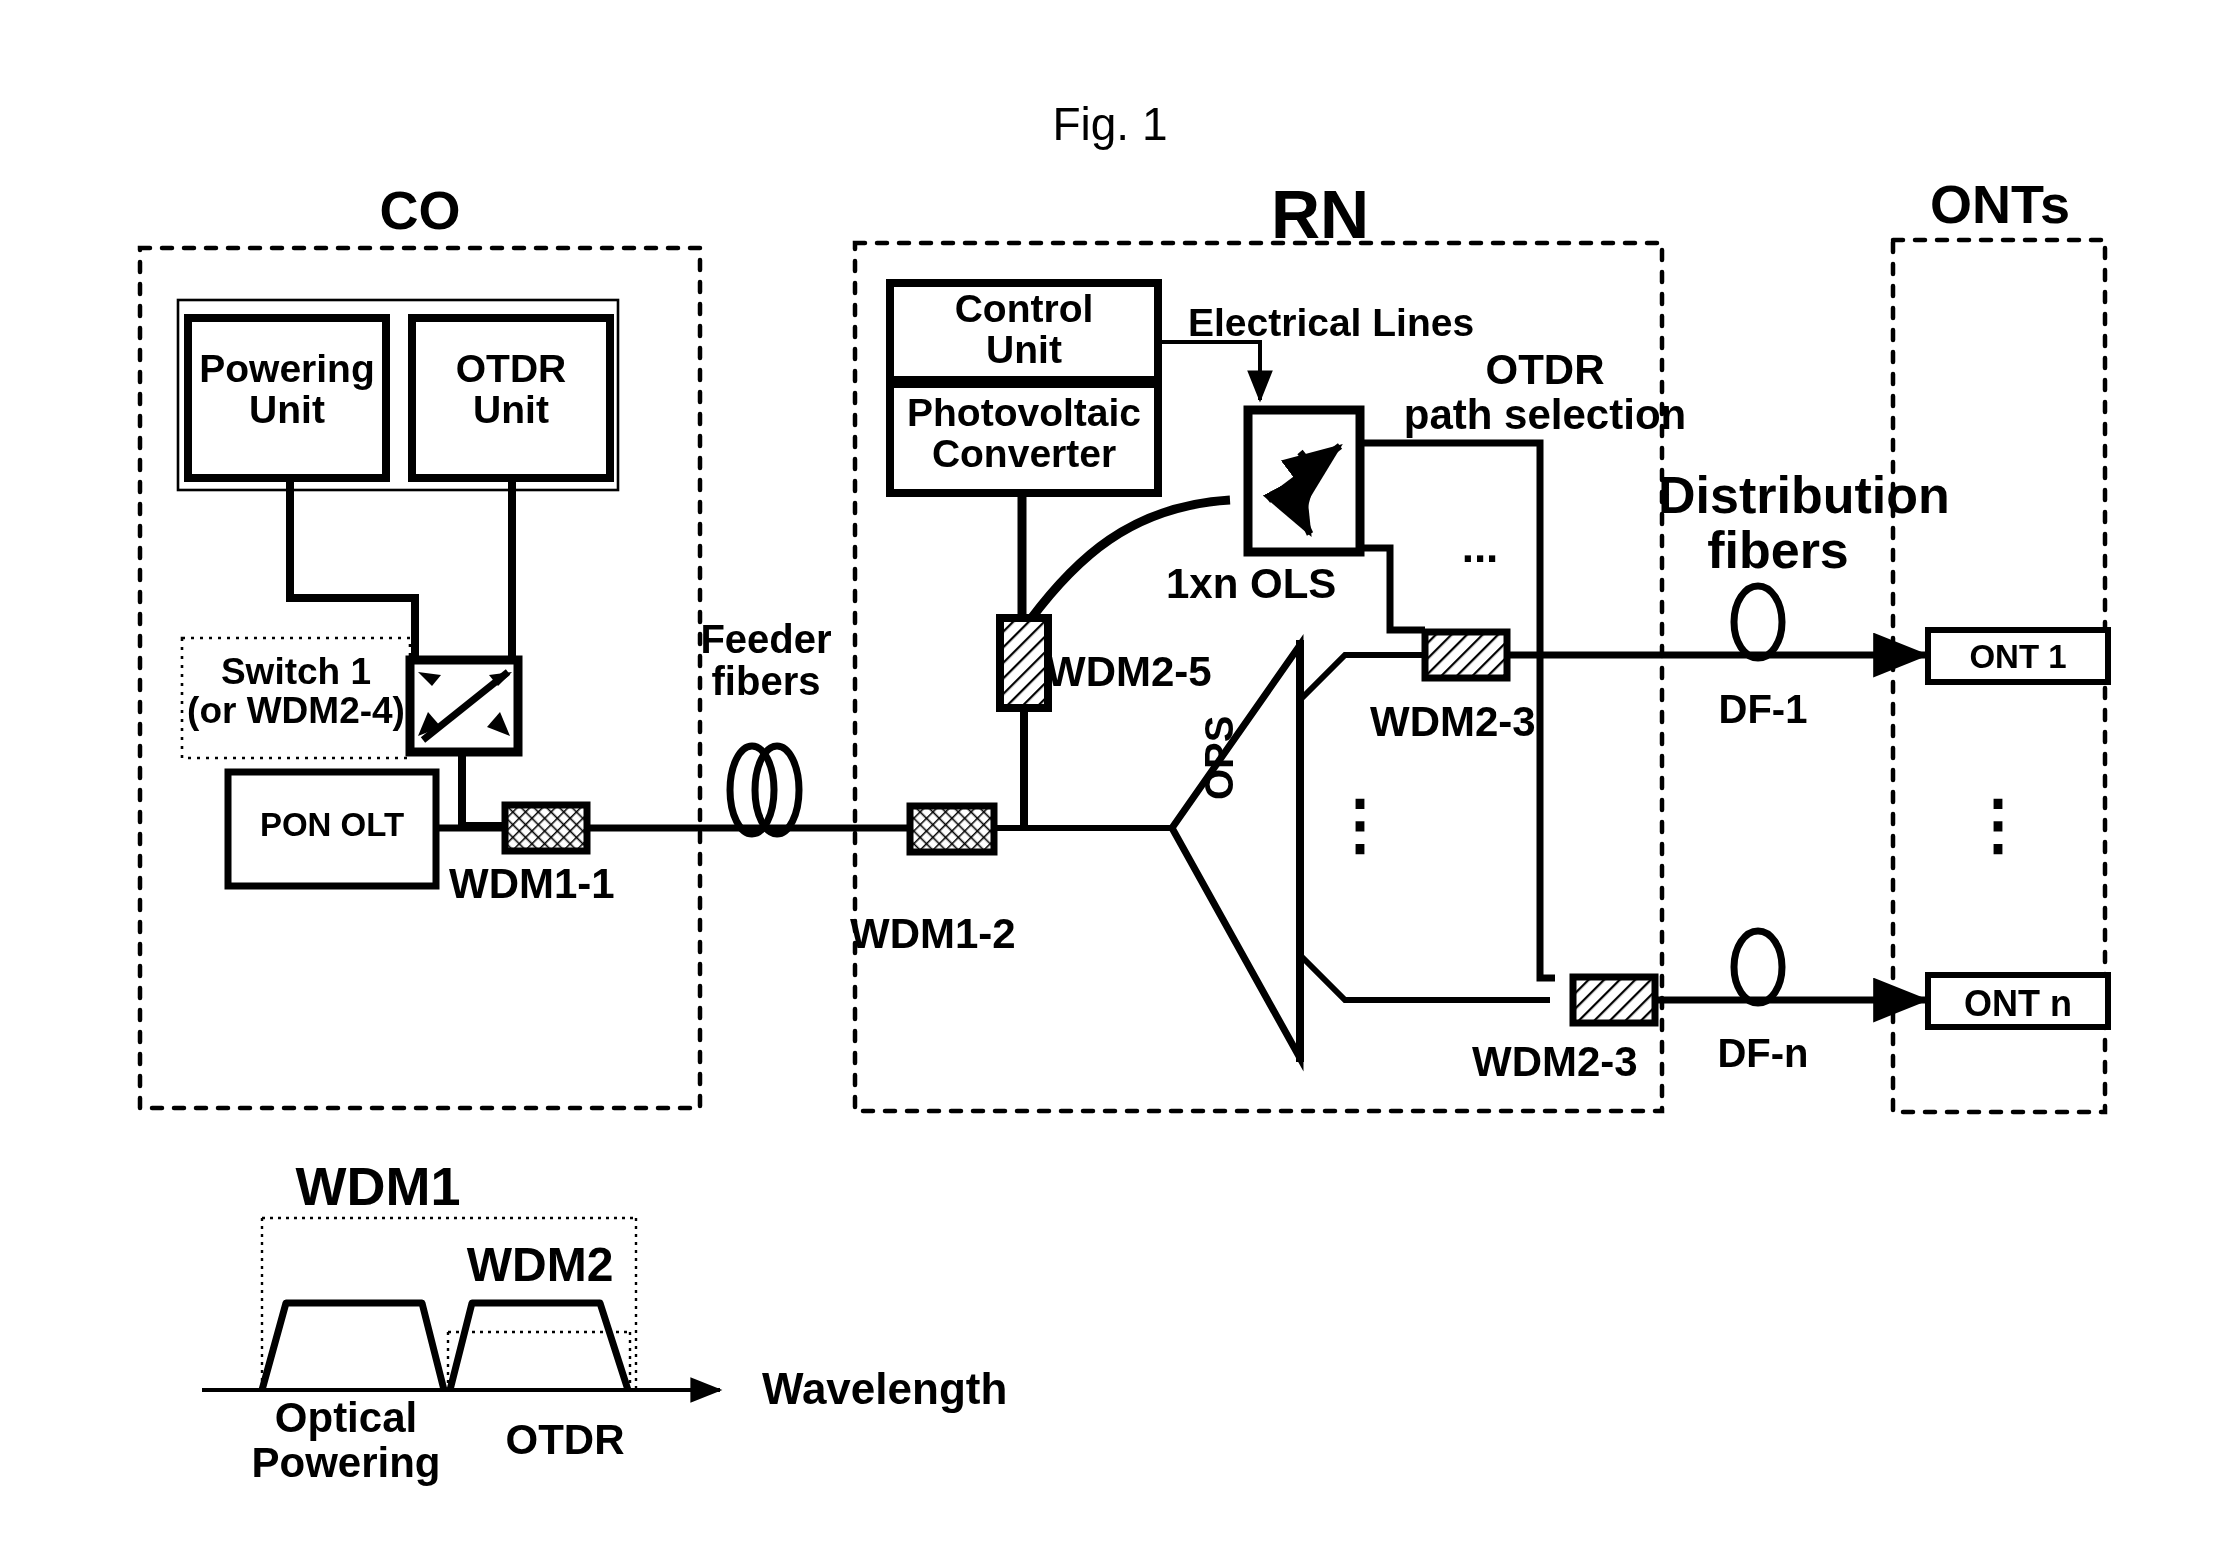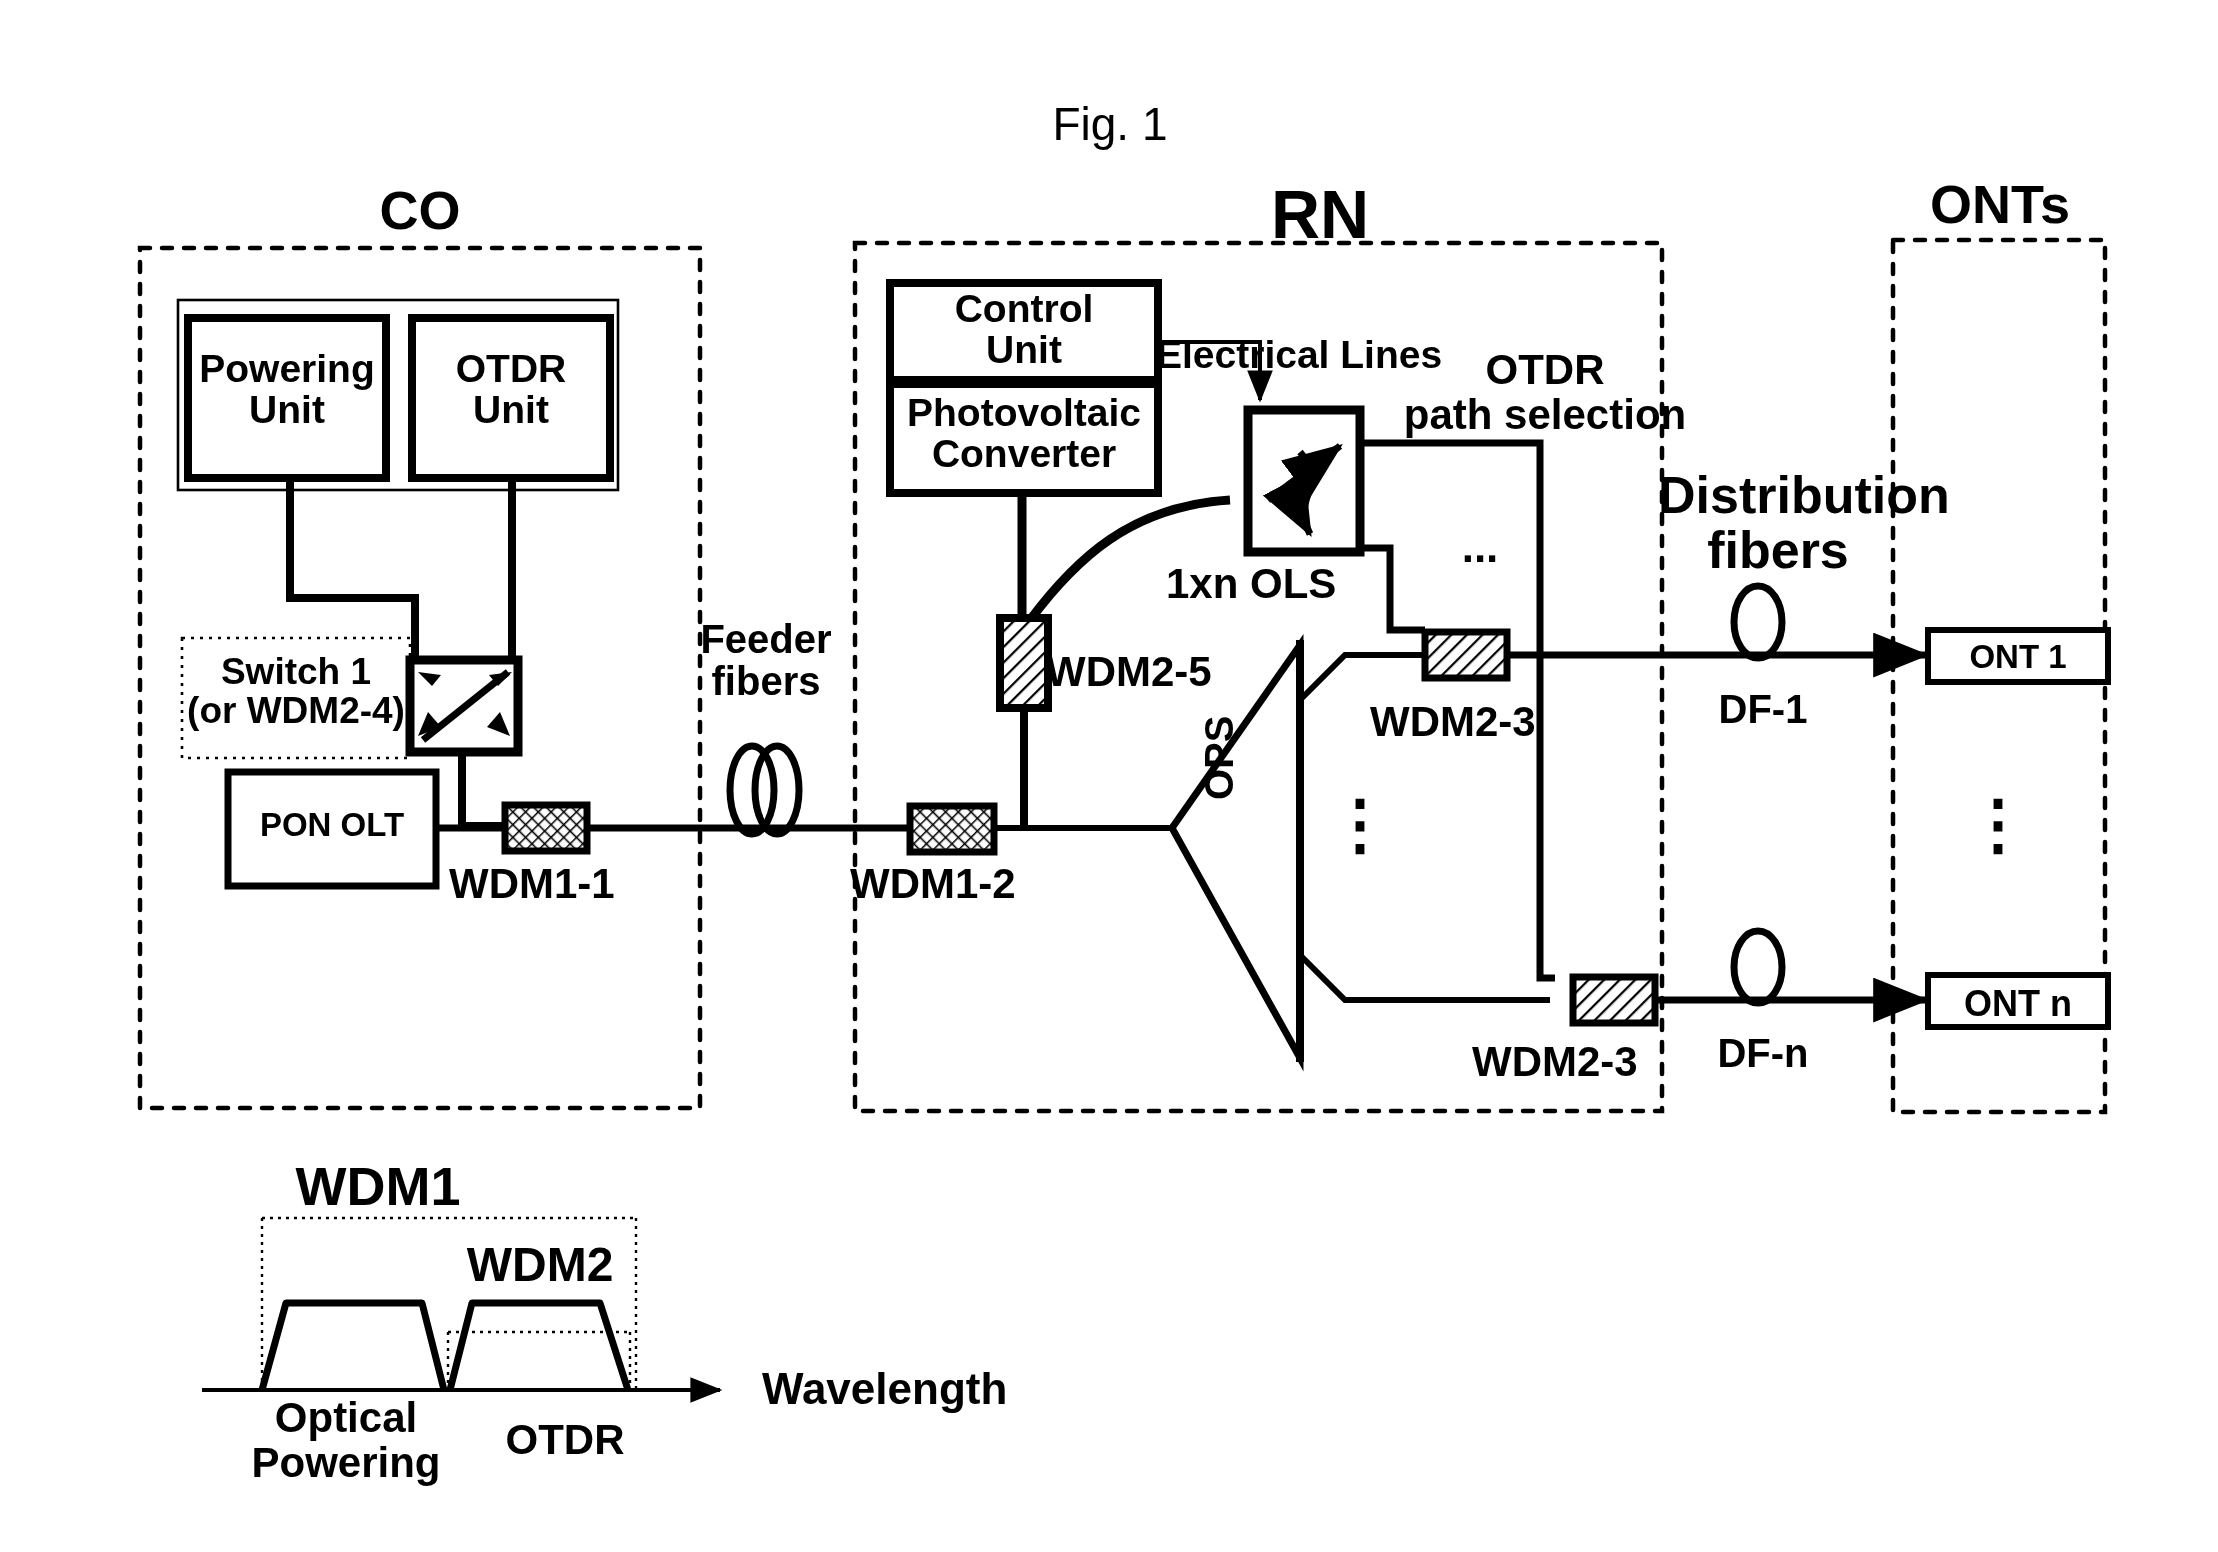--- a/index.html
+++ b/index.html
@@ -148,30 +148,30 @@
 
 <div class="lbl ctr" style="left:672px;top:618px;width:188px;font-size:40px;">Feeder
 fibers</div>
 
 <div class="lbl ctr" style="left:893px;top:288px;width:262px;font-size:39px;">Control
 Unit</div>
 
 <div class="lbl ctr" style="left:893px;top:392px;width:262px;font-size:39px;">Photovoltaic
 Converter</div>
 
-<div class="lbl" style="left:1156px;top:302px;font-size:39px;margin-top:32px;">Electrical Lines</div>
+<div class="lbl" style="left:1188px;top:302px;font-size:39px;">Electrical Lines</div>
 
 <div class="lbl ctr" style="left:1380px;top:348px;width:330px;font-size:42px;">OTDR
 path selection</div>
 
 <div class="lbl" style="left:1166px;top:562px;font-size:42px;">1xn OLS</div>
 
 <div class="lbl" style="left:1046px;top:650px;font-size:42px;">WDM2-5</div>
 
-<div class="lbl" style="left:850px;top:862px;font-size:42px;">WDM1-2</div>
+<div class="lbl" style="left:850px;top:912px;font-size:42px;">WDM1-2</div>
 
 <div class="lbl" style="left:1198px;top:800px;font-size:40px;
             transform:rotate(-90deg);transform-origin:left top;">OPS</div>
 
 <div class="lbl" style="left:1370px;top:700px;font-size:42px;">WDM2-3</div>
 
 <div class="lbl" style="left:1472px;top:1040px;font-size:42px;">WDM2-3</div>
 
 <div class="lbl ctr" style="left:1420px;top:524px;width:120px;font-size:44px;">...</div>
 

